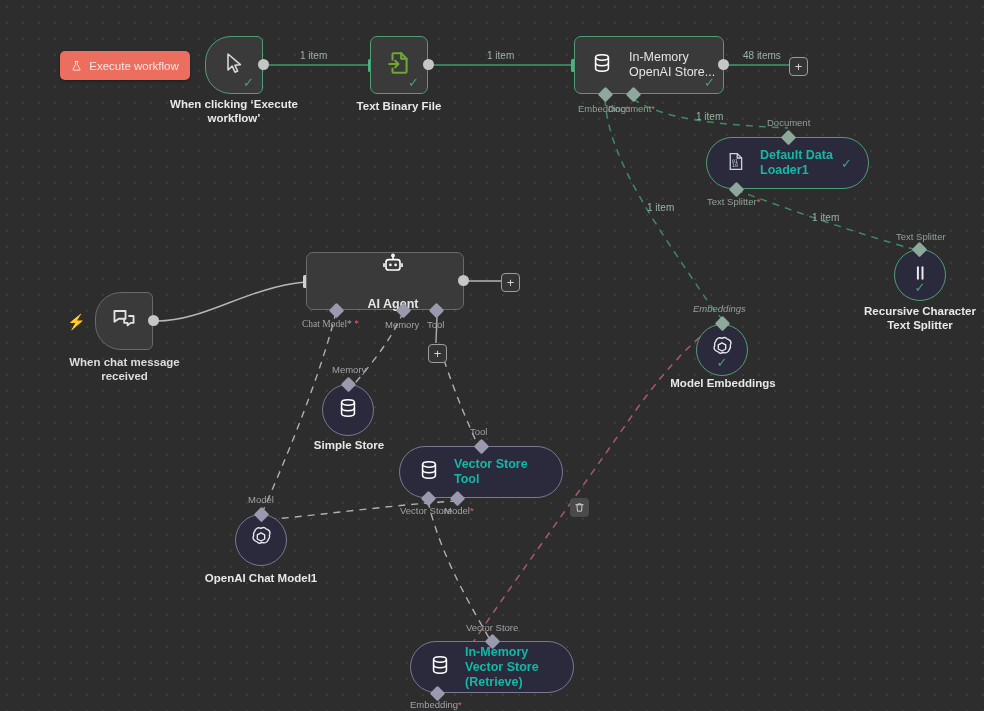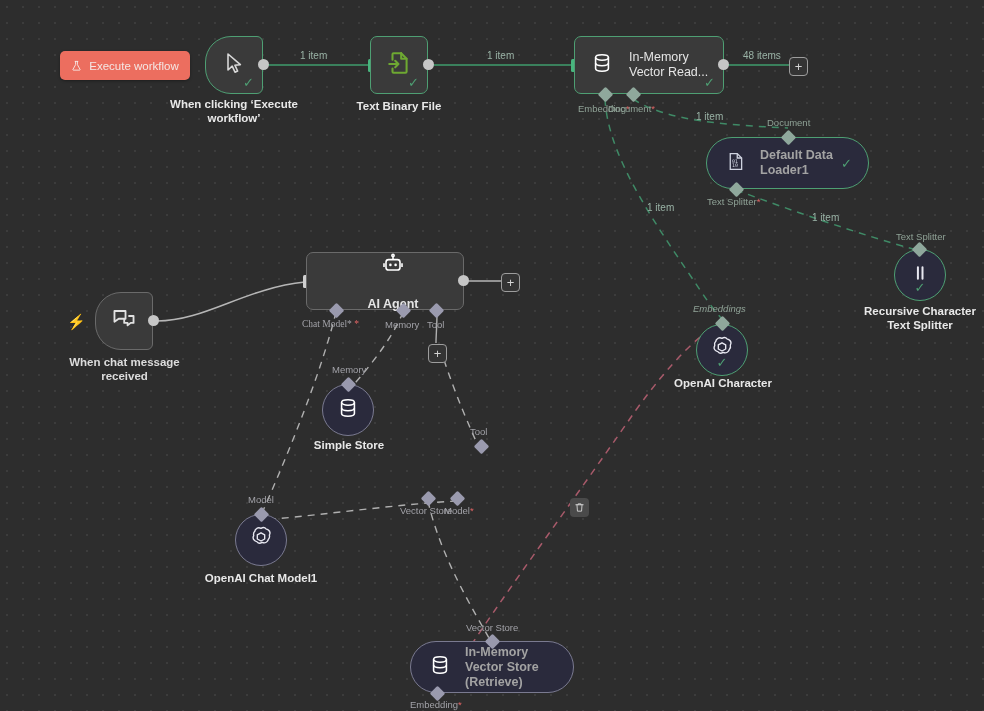--- a/index.html
+++ b/index.html
@@ -91,21 +91,21 @@
     background: #2a2a3c;
     border: 1.3px solid #7a7a90;
     border-radius: 26px;
     display: flex; align-items: center;
     padding: 0 18px;
     gap: 14px;
     cursor: pointer;
   }
   .n-pill.ok { border-color: #4e9f73; }
   .n-pill .ntitle {
-    color: #a3a3a3;
+    color: #14b8a6;
     font-size: 12.5px;
     line-height: 15px;
     font-weight: 700;
   }
   
   .n-circle {
     width: 52px; height: 52px;
     border-radius: 50%;
     background: #2a2a3c;
     border: 1.4px solid #7a7a90;
@@ -294,21 +294,21 @@
   <div class="stub-in grn" style="left:571px; top:59px;"></div>
   <div class="node n-wide ok" style="left:574px; top:36px; width:150px;">
     <span>
       <svg width="22" height="24" viewBox="0 0 24 24" fill="none" stroke="#ffffff" stroke-width="1.7">
         <ellipse cx="12" cy="6" rx="7" ry="2.9"></ellipse>
         <path d="M5 6v12c0 1.6 3.1 2.9 7 2.9s7-1.3 7-2.9V6"></path>
         <path d="M5 12c0 1.6 3.1 2.9 7 2.9s7-1.3 7-2.9"></path>
       </svg>
     </span>
     <span class="ntitle">In-Memory
-Vector Read...</span>
+OpenAI Store...</span>
     <span class="okcheck">✓</span>
   </div>
   <div class="dot-out" style="left:718px; top:59px;"></div>
   <div class="elabel grn" style="left:487px; top:50px;">1 item</div>
   <div class="elabel grn" style="left:743px; top:50px;">48 items</div>
   <div class="plus" style="left:789px; top:57px;">
     <span>+</span>
   </div>
 
   <div class="diamond grn" style="left:600px; top:89px;"></div>
@@ -354,21 +354,21 @@
     <span>
       <svg width="26" height="26" viewBox="0 0 24 24" fill="none" stroke="#e9e9f2" stroke-width="1.25" stroke-linejoin="round">
         <path d="M12 3.1c1.6-1.1 3.7-.8 4.9.7.6.1 1.2.3 1.7.7 1.6 1.1 2 3.2 1.1 4.8.4 1.4.1 3-1 4-.1.7-.4 1.3-.9 1.8-1.2 1.4-3.2 1.7-4.8.9-1.6 1.1-3.7.8-4.9-.7-.6-.1-1.2-.3-1.7-.7-1.6-1.1-2-3.2-1.1-4.8-.4-1.4-.1-3 1-4 .1-.7.4-1.3.9-1.8 1.2-1.4 3.2-1.7 4.8-.9z"></path>
         <path d="M12 7.2 15.4 9.1v3.8L12 14.8 8.6 12.9V9.1z"></path>
       </svg>
     </span>
     <span class="okcheck c">✓</span>
   </div>
   <div class="diamond grn" style="left:717px; top:318px;"></div>
   <div class="plabel grn" style="left:693px; top:303px;font-style:italic;">Embeddings</div>
-  <div class="nlabel" style="left:653px; top:377px; width:140px;">OpenAI Character</div>
+  <div class="nlabel" style="left:653px; top:377px; width:140px;">Model Embeddings</div>
 
   <div class="bolt" style="left:67px; top:314px;">⚡</div>
   <div class="node n-trigger" style="left:95px; top:292px;">
     <span>
       <svg width="26" height="26" viewBox="0 0 24 24" fill="none" stroke="#e2e2e2" stroke-width="1.7" stroke-linejoin="round">
         <path d="M3.2 4.6h10.2v7.2H7.1L3.2 14.6z"></path>
         <path d="M16 9.2h4.8v6.4h-2.6l-2.9 2.3v-2.3h-3.1V12"></path>
       </svg>
     </span>
   </div>
@@ -412,20 +412,30 @@
         <ellipse cx="12" cy="6" rx="7" ry="2.9"></ellipse>
         <path d="M5 6v12c0 1.6 3.1 2.9 7 2.9s7-1.3 7-2.9V6"></path>
         <path d="M5 12c0 1.6 3.1 2.9 7 2.9s7-1.3 7-2.9"></path>
       </svg>
     </span>
   </div>
   <div class="diamond" style="left:343px; top:379px;"></div>
   <div class="plabel" style="left:332px; top:364px;">Memory</div>
   <div class="nlabel" style="left:279px; top:439px; width:140px;">Simple Store</div>
 
+  <div class="node n-pill" style="left:399px; top:446px; width:164px;">
+    <span>
+      <svg width="22" height="24" viewBox="0 0 24 24" fill="none" stroke="#ffffff" stroke-width="1.7">
+        <ellipse cx="12" cy="6" rx="7" ry="2.9"></ellipse>
+        <path d="M5 6v12c0 1.6 3.1 2.9 7 2.9s7-1.3 7-2.9V6"></path>
+        <path d="M5 12c0 1.6 3.1 2.9 7 2.9s7-1.3 7-2.9"></path>
+      </svg>
+    </span>
+    <span class="ntitle">Vector Store Tool</span>
+  </div>
   <div class="diamond" style="left:476px; top:441px;"></div>
   <div class="plabel" style="left:470px; top:426px;">Tool</div>
   <div class="diamond" style="left:423px; top:493px;"></div>
   <div class="diamond" style="left:452px; top:493px;"></div>
   <div class="plabel" style="left:400px; top:505px;">Vector Store</div>
   <div class="plabel" style="left:444px; top:505px;">Model<span class="req">*</span></div>
 
   <div class="trash" style="left:570px; top:498px;">
     <span>
       <svg width="11" height="11" viewBox="0 0 24 24" fill="none" stroke="#d7d7d7" stroke-width="2" stroke-linecap="round" stroke-linejoin="round">

